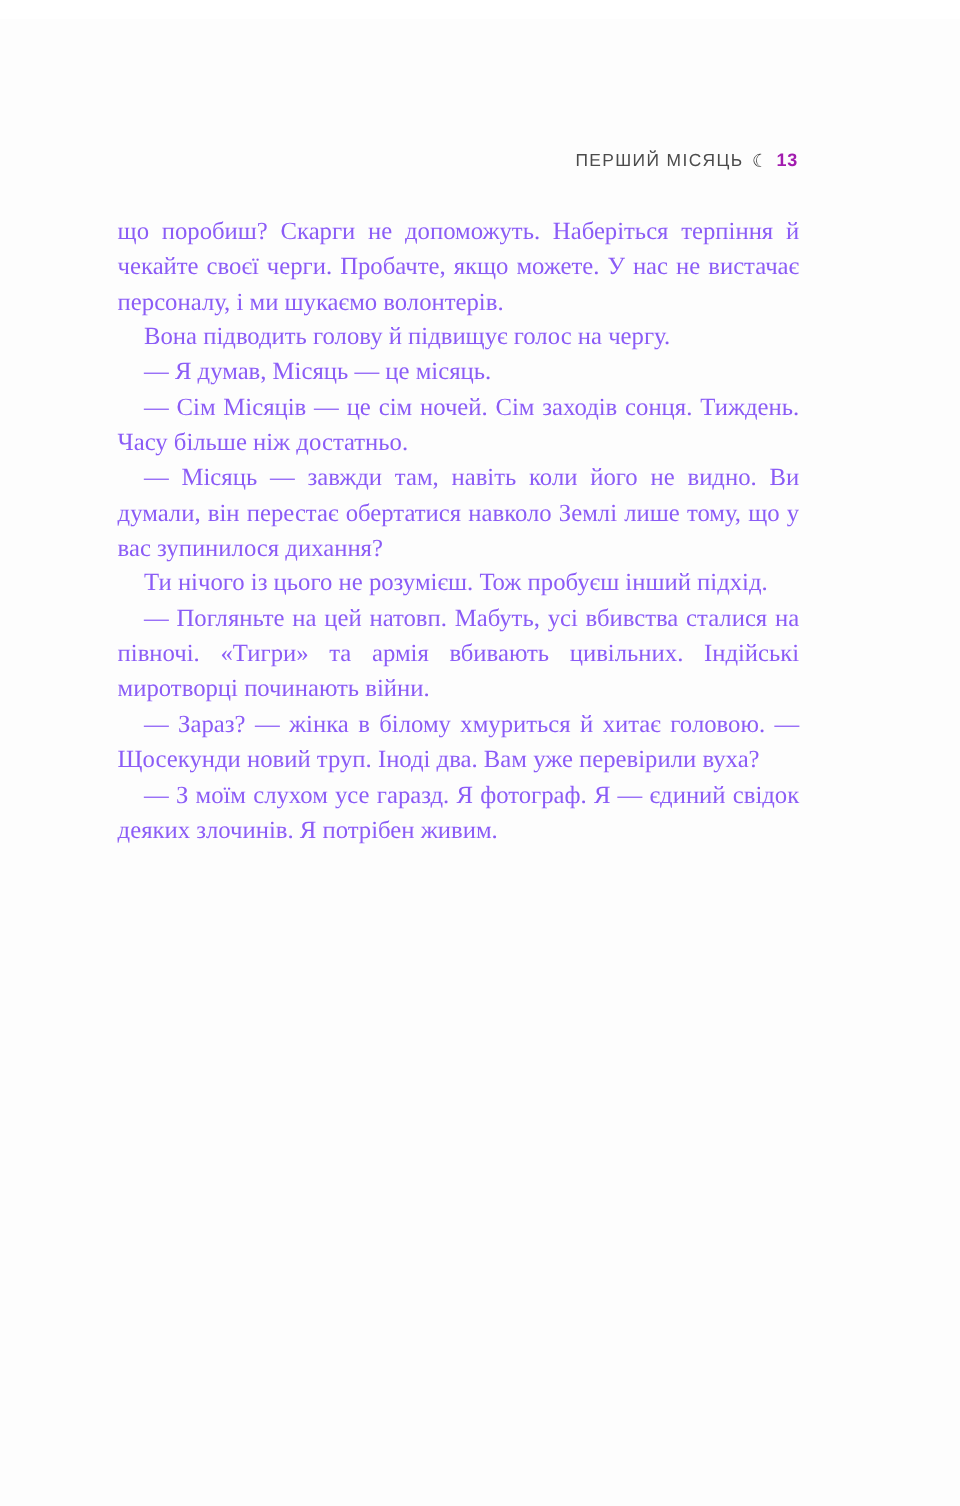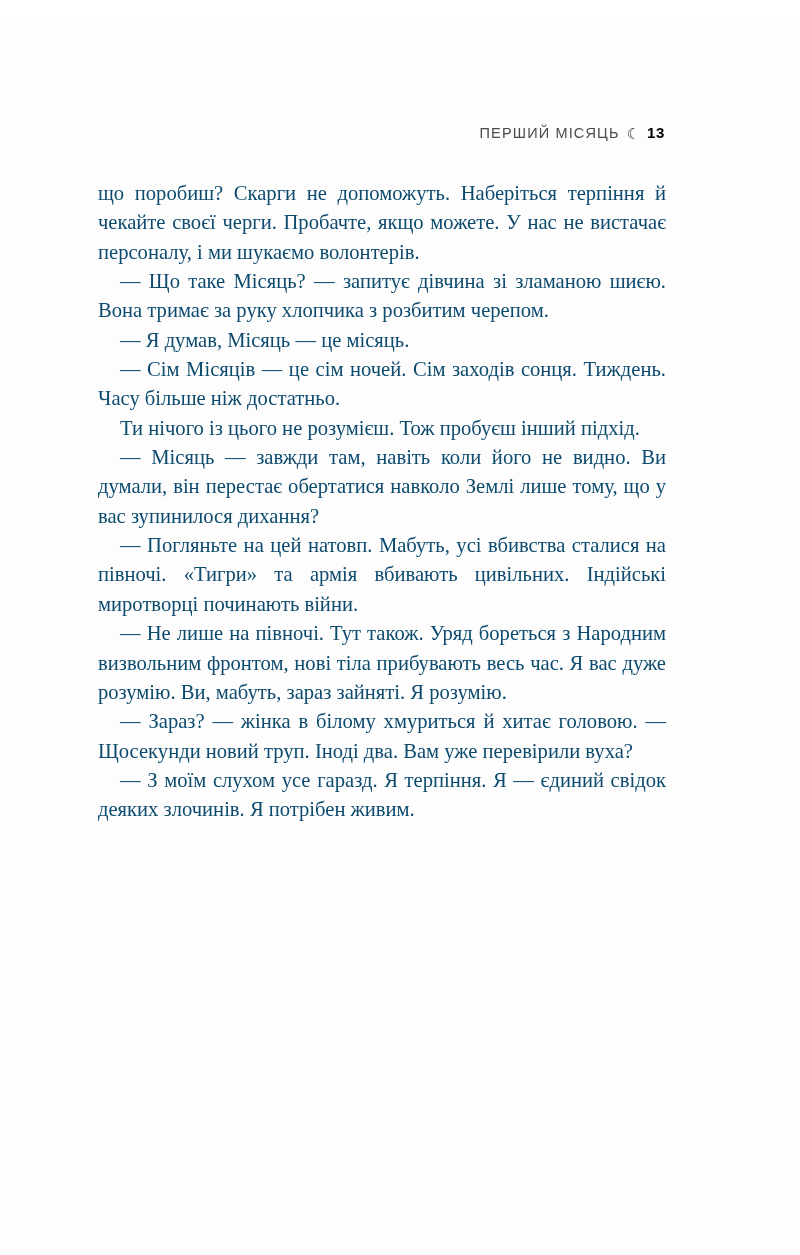--- a/index.html
+++ b/index.html
@@ -40,32 +40,32 @@
     font-family: "DejaVu Sans", sans-serif;
     font-size: 15px;
     color: #3a3a3a;
     letter-spacing: 0;
     position: relative;
     top: 0.5px;
   }
   .running-head .rh-page {
     font-weight: 700;
     font-size: 15px;
-    color: #000000;
+    color: #a21caf;
     letter-spacing: 0.6px;
   }
   .text-block {
     position: absolute;
     top: 163px;
     left: 98px;
     width: 568px;
     font-family: "Liberation Serif", "DejaVu Serif", serif;
     font-size: 20.6px;
     line-height: 29.35px;
-    color: #0c4a6e;
+    color: #8b5cf6;
     text-align: justify;
     text-justify: inter-word;
     hyphens: manual;
     -webkit-hyphens: manual;
   }
   .text-block p {
     margin: 0;
     text-indent: 0;
   }
   .text-block p.indent {
@@ -85,24 +85,23 @@
 <div class="page">
 
   <div class="running-head">
     <span class="rh-title">ПЕРШИЙ МІСЯЦЬ</span>
     <span class="rh-moon">☾</span>
     <span class="rh-page">13</span>
   </div>
 
   <div class="text-block">
     <p class="flush">що поробиш? Скарги не допоможуть. Наберіться терпіння й чекайте своєї черги. Пробачте, якщо можете. У нас не вистачає персоналу, і ми шукаємо волонтерів.</p>
-    <p class="indent">— Що таке Місяць? — запитує дівчина зі зламаною шиєю. Вона тримає за руку хлопчика з розбитим черепом.</p>
+    <p class="indent">Вона підводить голову й підвищує голос на чергу.</p>
     <p class="indent">— Я думав, Місяць — це місяць.</p>
     <p class="indent">— Сім Місяців — це сім ночей. Сім заходів сонця. Тиждень. Часу більше ніж достатньо.</p>
+    <p class="indent">— Місяць — завжди там, навіть коли його не видно. Ви думали, він перестає обертатися навколо Землі лише тому, що у вас зупинилося дихання?</p>
     <p class="indent">Ти нічого із цього не розумієш. Тож пробуєш інший підхід.</p>
-    <p class="indent">— Місяць — завжди там, навіть коли його не видно. Ви думали, він перестає обертатися навколо Землі лише тому, що у вас зупинилося дихання?</p>
     <p class="indent">— Погляньте на цей натовп. Мабуть, усі вбивства сталися на півночі. «Тигри» та армія вбивають цивільних. Індійські миротворці починають війни.</p>
-    <p class="indent">— Не лише на півночі. Тут також. Уряд бореться з Народним визвольним фронтом, нові тіла прибувають весь час. Я вас дуже розумію. Ви, мабуть, зараз зайняті. Я розумію.</p>
     <p class="indent">— Зараз? — жінка в білому хмуриться й хитає головою. — Щосекунди новий труп. Іноді два. Вам уже перевірили вуха?</p>
-    <p class="indent">— З моїм слухом усе гаразд. Я терпіння. Я — єдиний свідок деяких злочинів. Я потрібен живим.</p>
+    <p class="indent">— З моїм слухом усе гаразд. Я фотограф. Я — єдиний свідок деяких злочинів. Я потрібен живим.</p>
   </div>
 
 </div>
 
 </body></html>

